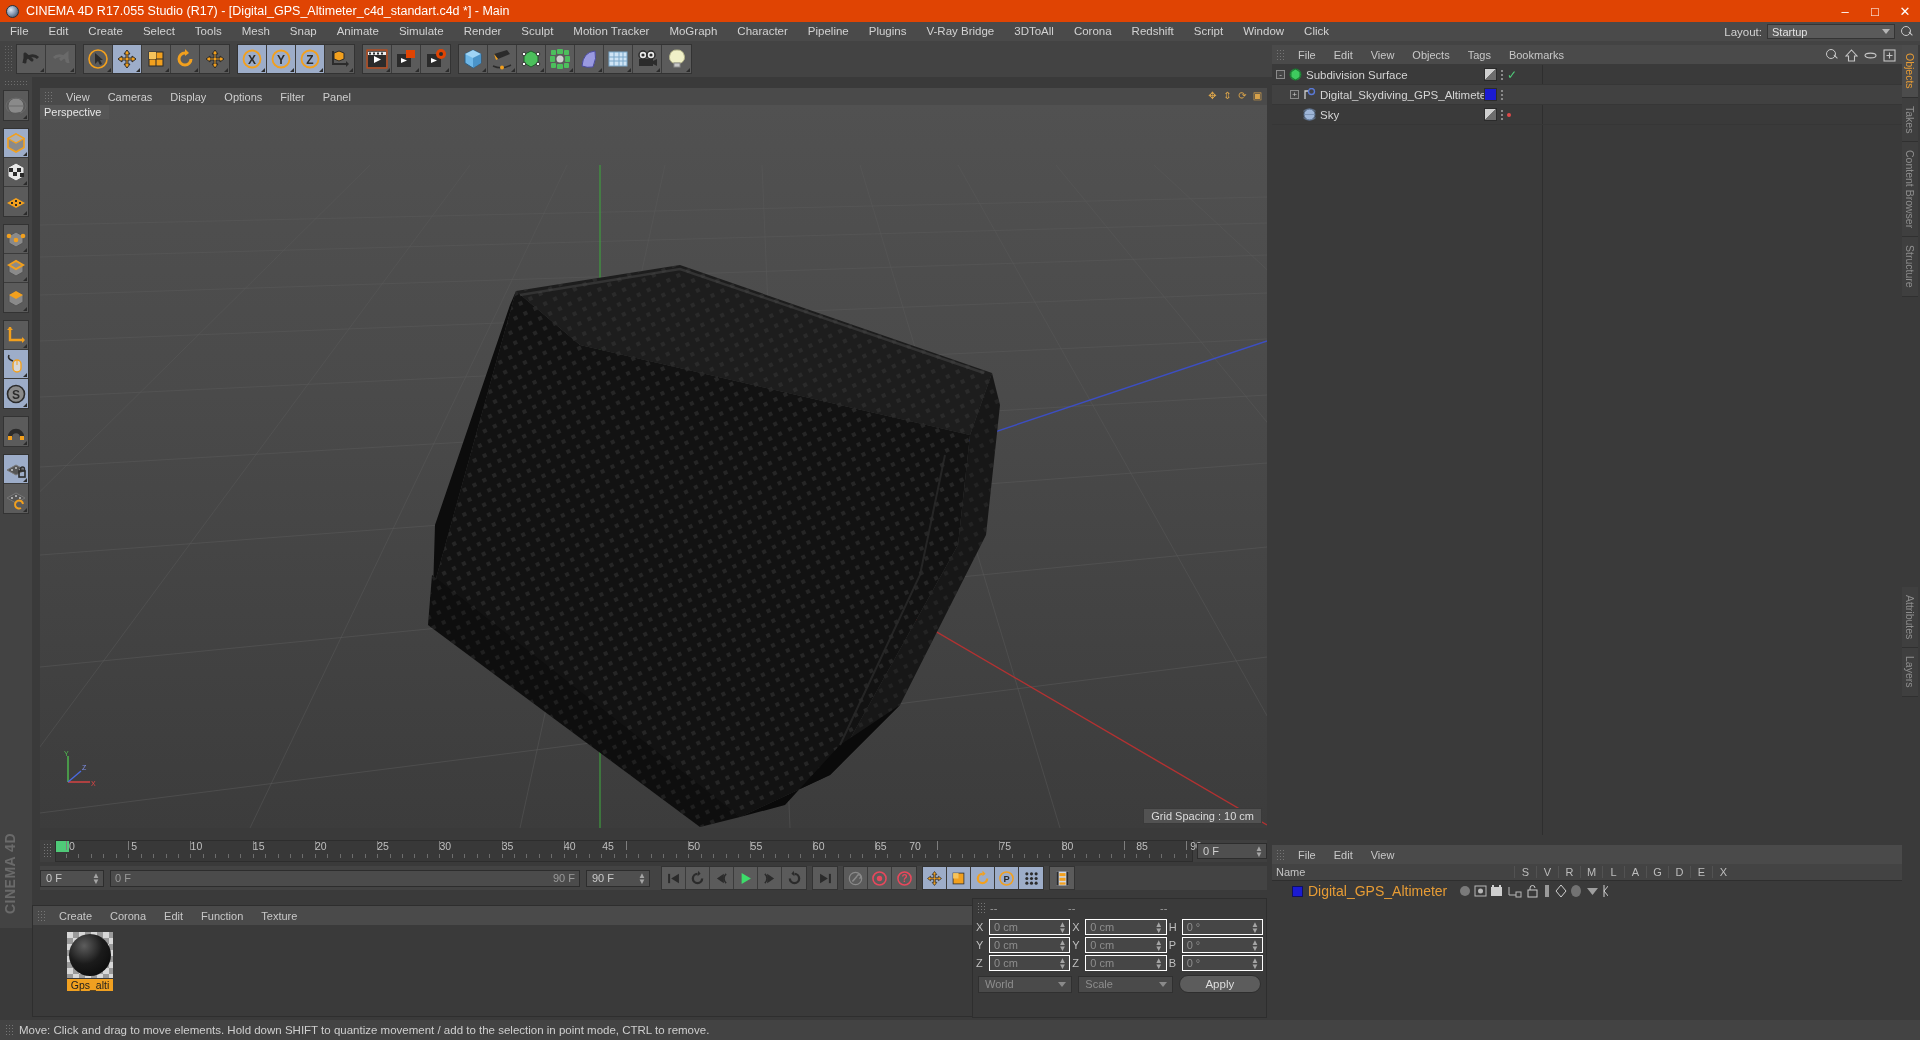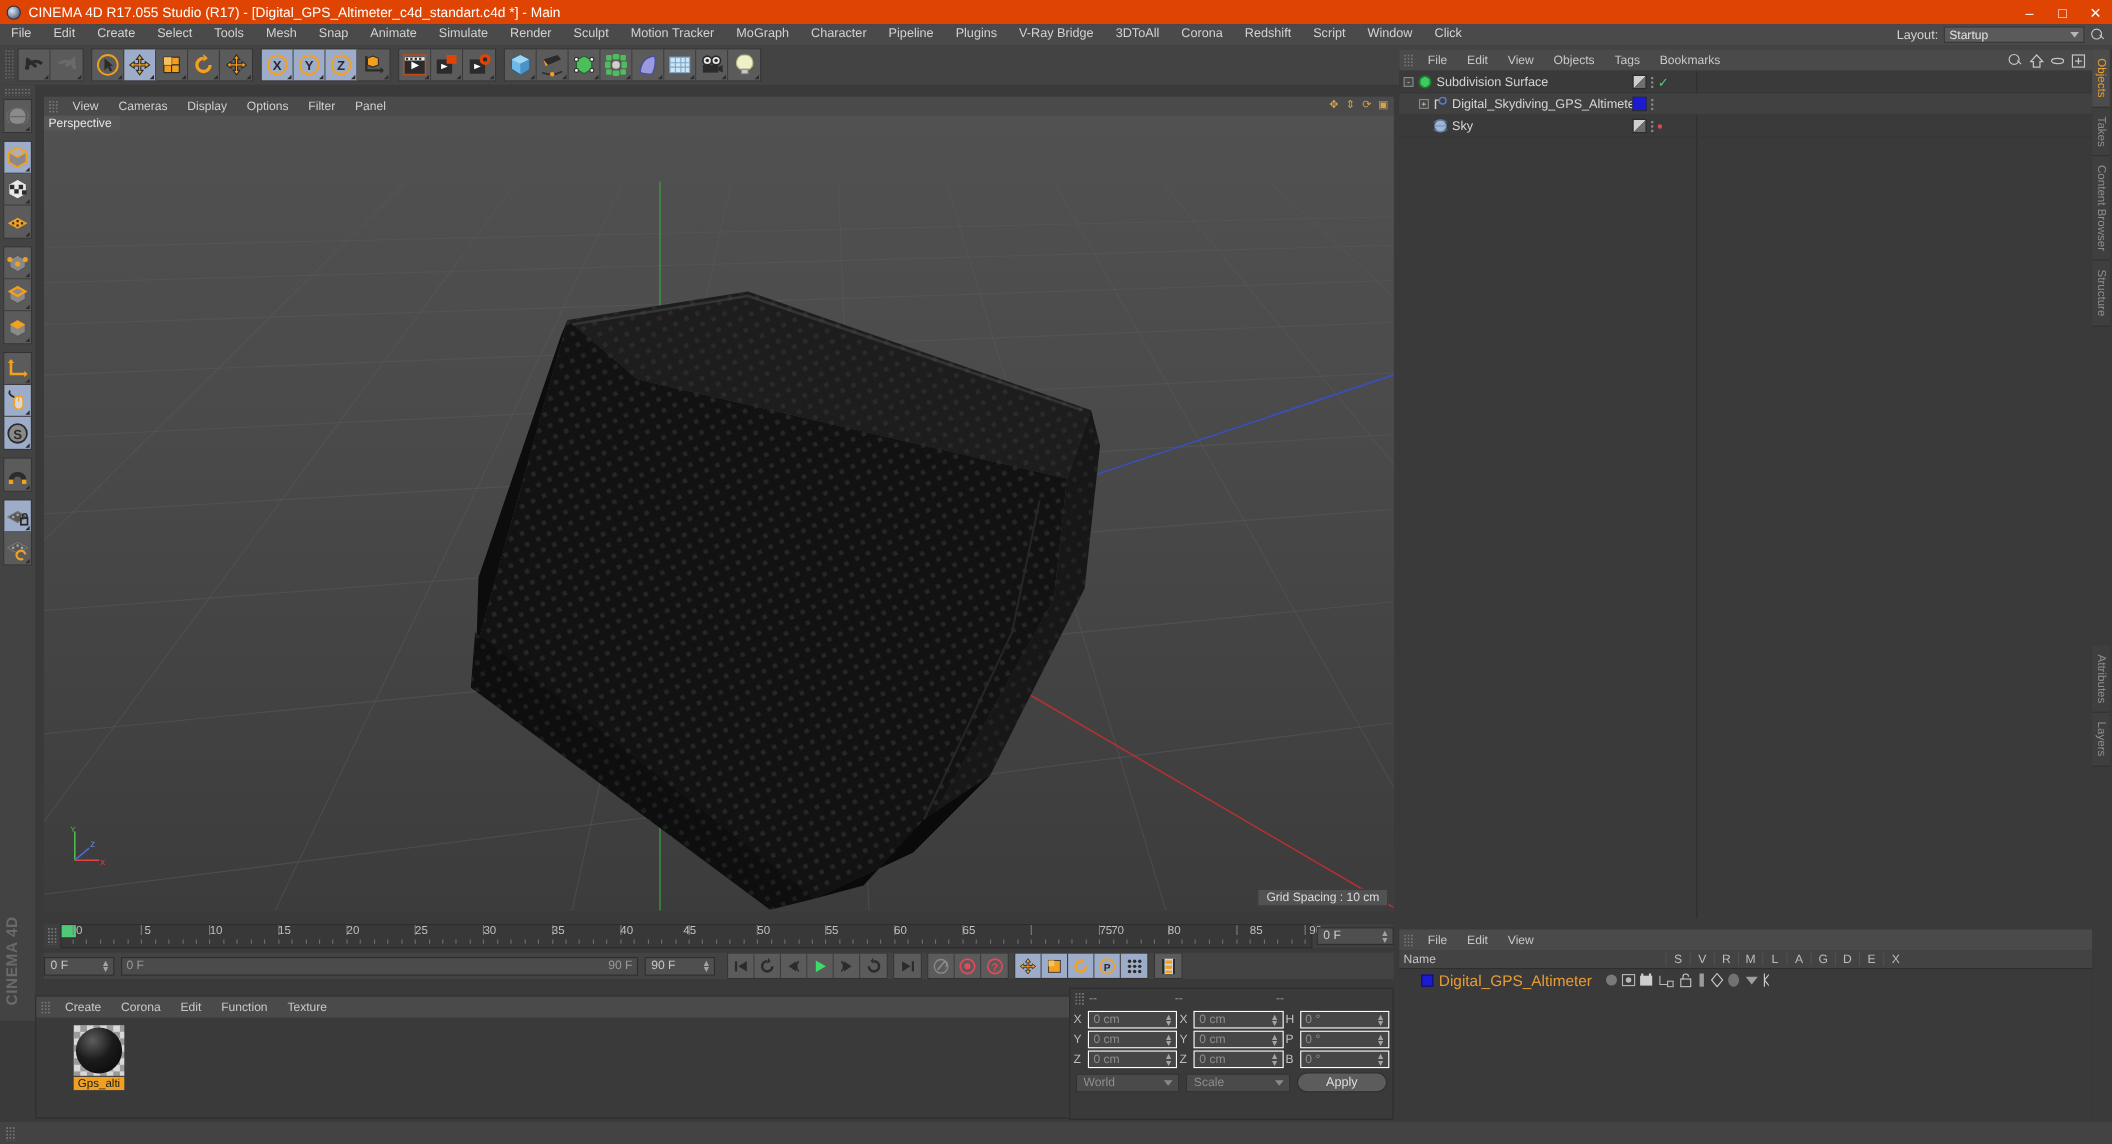--- a/index.html
+++ b/index.html
@@ -785,31 +785,31 @@
         <div class="tl-lab" style="left: 264.889px;">20</div>
         <div class="tl-tick" style="left: 321.111px;"></div>
         <div class="tl-lab" style="left: 327.111px;">25</div>
         <div class="tl-tick" style="left: 383.333px;"></div>
         <div class="tl-lab" style="left: 389.333px;">30</div>
         <div class="tl-tick" style="left: 445.556px;"></div>
         <div class="tl-lab" style="left: 451.556px;">35</div>
         <div class="tl-tick" style="left: 507.778px;"></div>
         <div class="tl-lab" style="left: 513.778px;">40</div>
         <div class="tl-tick" style="left: 570px;"></div>
-        <div class="tl-lab" style="left: 571px;">45</div>
+        <div class="tl-lab" style="left: 552px;">45</div>
         <div class="tl-tick" style="left: 632.222px;"></div>
         <div class="tl-lab" style="left: 638.222px;">50</div>
         <div class="tl-tick" style="left: 694.444px;"></div>
         <div class="tl-lab" style="left: 700.444px;">55</div>
         <div class="tl-tick" style="left: 756.667px;"></div>
         <div class="tl-lab" style="left: 762.667px;">60</div>
         <div class="tl-tick" style="left: 818.889px;"></div>
         <div class="tl-lab" style="left: 824.889px;">65</div>
         <div class="tl-tick" style="left: 881.111px;"></div>
-        <div class="tl-lab" style="left: 936px; padding-left: 48px;">70</div>
+        <div class="tl-lab" style="left: 835px; padding-left: 48px;">70</div>
         <div class="tl-tick" style="left: 943.333px;"></div>
         <div class="tl-lab" style="left: 949.333px;">75</div>
         <div class="tl-tick" style="left: 1005.56px;"></div>
         <div class="tl-lab" style="left: 1011.56px;">80</div>
         <div class="tl-tick" style="left: 1067.78px;"></div>
         <div class="tl-lab" style="left: 1086px;">85</div>
         <div class="tl-tick" style="left: 1130px;"></div>
         <div class="tl-lab" style="left: 1140px;">90</div>
         <div class="tl-sub" style="left: 10px;"></div>
         <div class="tl-sub" style="left: 22.4444px;"></div>
@@ -1171,15 +1171,16 @@
         <path d="M103 1 L108 7 L103 13 L98 7 Z" fill="none" stroke="#cfcfcf"></path>
         <ellipse cx="118" cy="7" rx="5" ry="6" fill="#8a8a8a" opacity="0.7"></ellipse>
         <path d="M129 4 h11 l-5.5 7 z" fill="#9e9e9e"></path>
         <path d="M146 1 v12 M146 7 l5 -6 M146 7 l5 6" stroke="#d0d0d0" fill="none"></path>
       </svg>
     </div>
   </div>
 
   <div class="sb">
     <div class="g"></div>
+    <span>Move: Click and drag to move elements. Hold down SHIFT to quantize movement / add to the selection in point mode, CTRL to remove.</span>
   </div>
 
 </div>
 
 </body></html>

